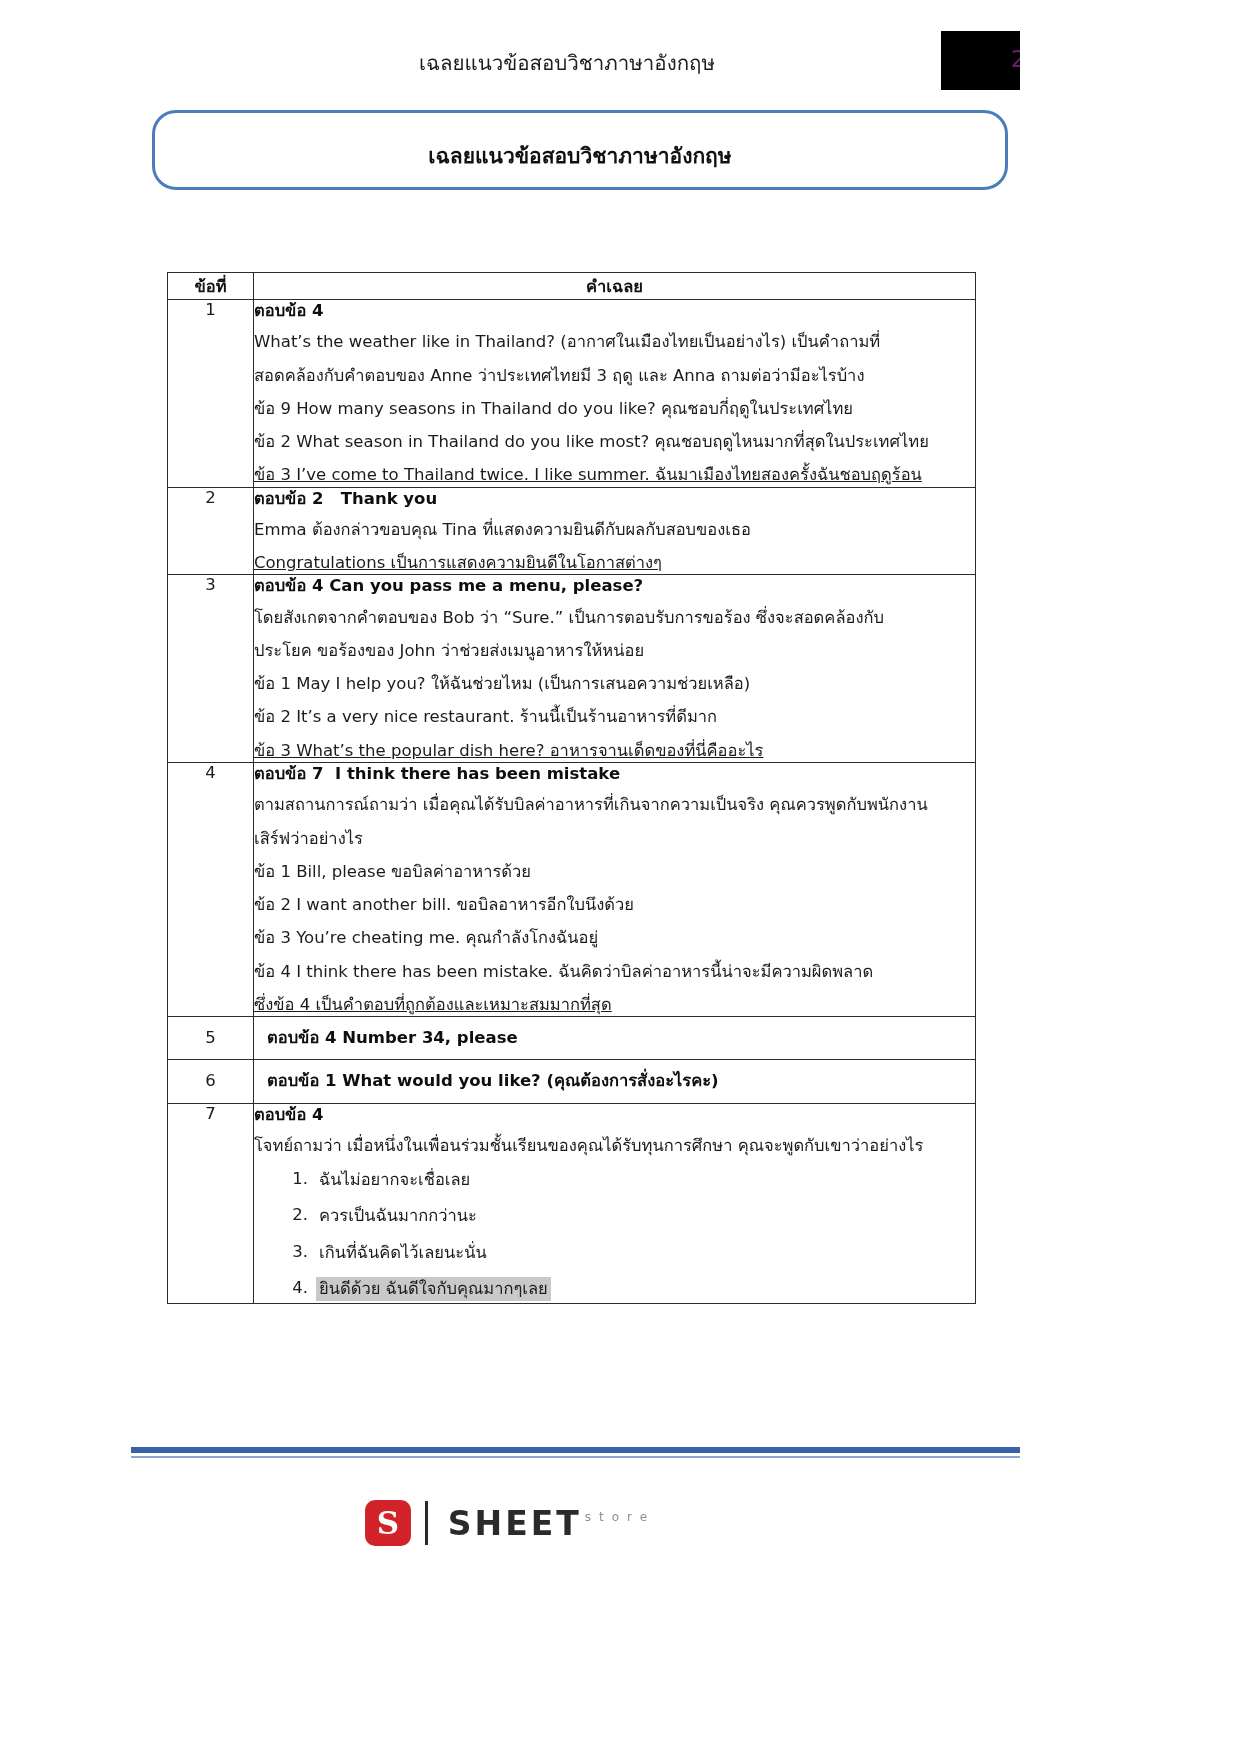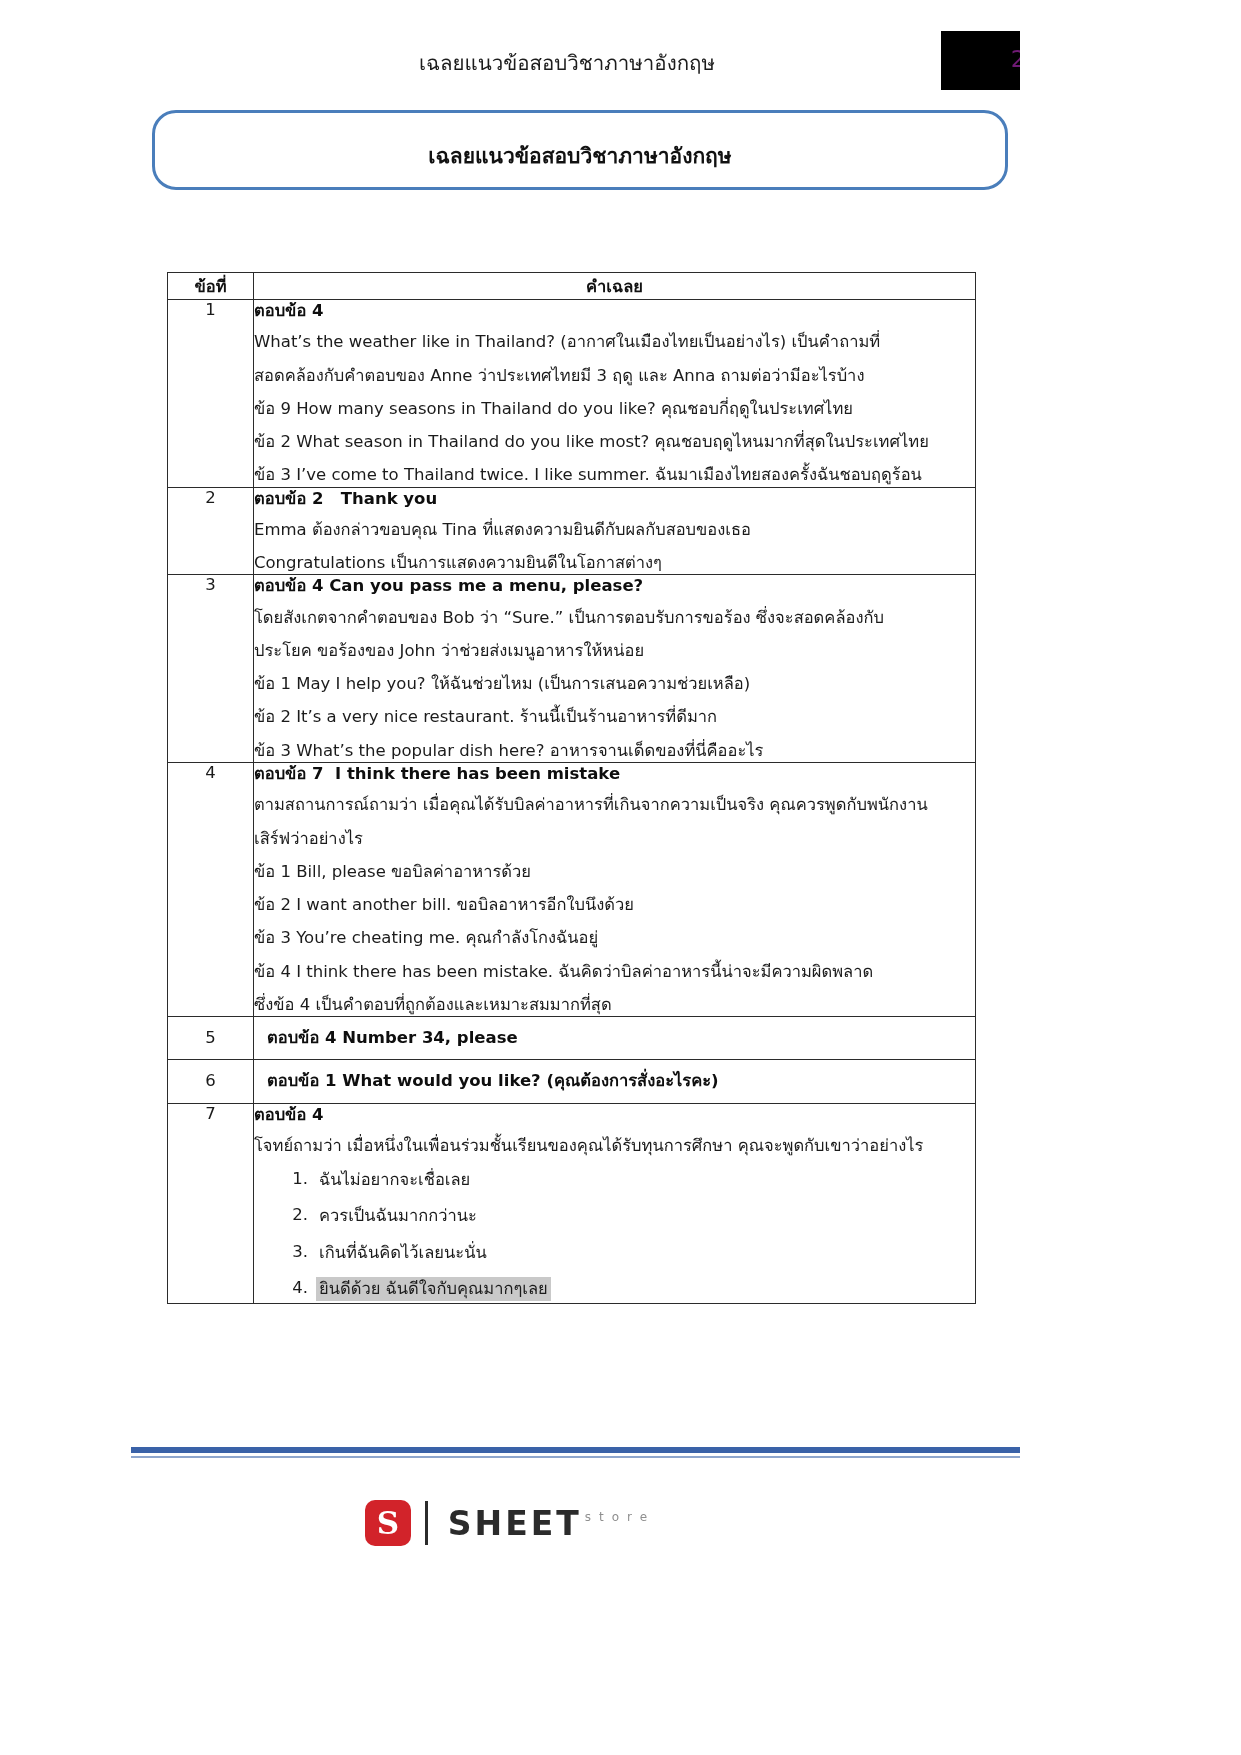--- a/index.html
+++ b/index.html
@@ -121,21 +121,21 @@
     line-height: 1.35;
     white-space: pre;
   }
   .ans-line {
     font-size: 16.5px;
     color: #1b1b1b;
     line-height: 1.35;
     margin: 0 0 11px 0;
     white-space: nowrap;
   }
-  .ans-line:last-child { margin-bottom: 0; }
+  .ans-line:last-child { margin-bottom: 0; text-decoration: underline; }
   .ans-head:last-child { margin-bottom: 0; }
 
   
   ol.choices {
     margin: 5px 0 0 0;
     padding: 0 0 0 62px;
     list-style: none;
     counter-reset: ch;
   }
   ol.choices li {

